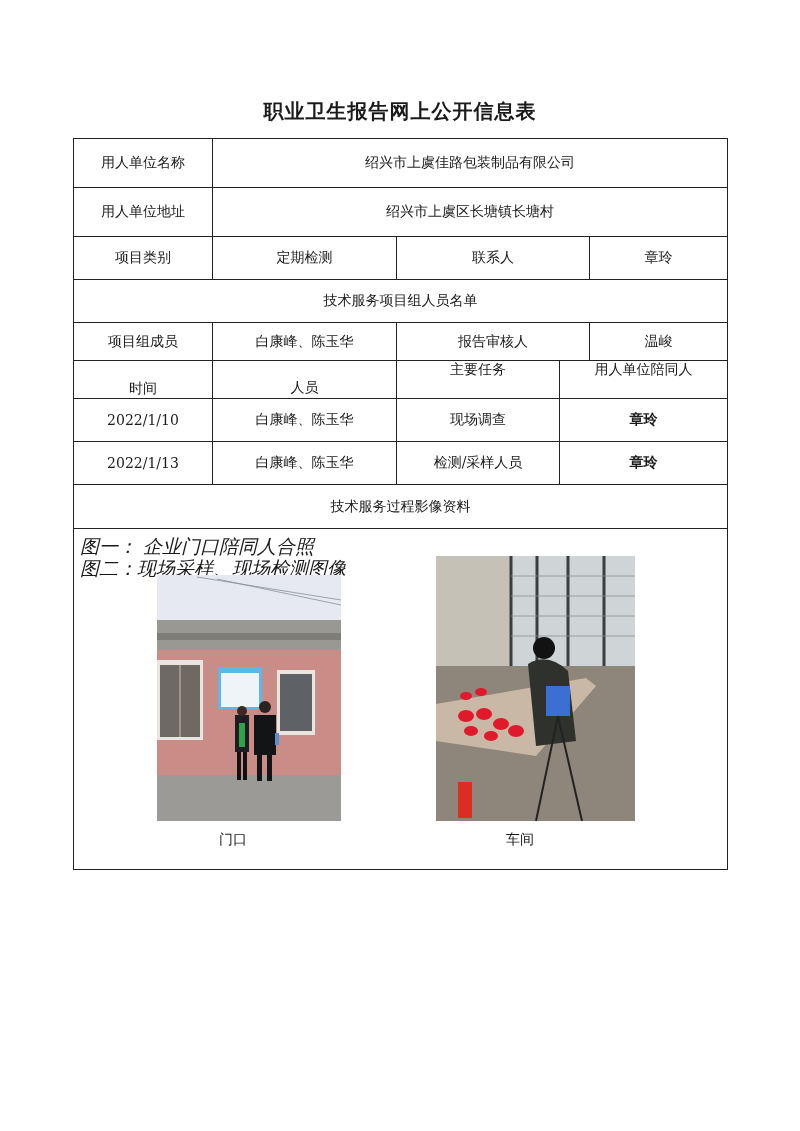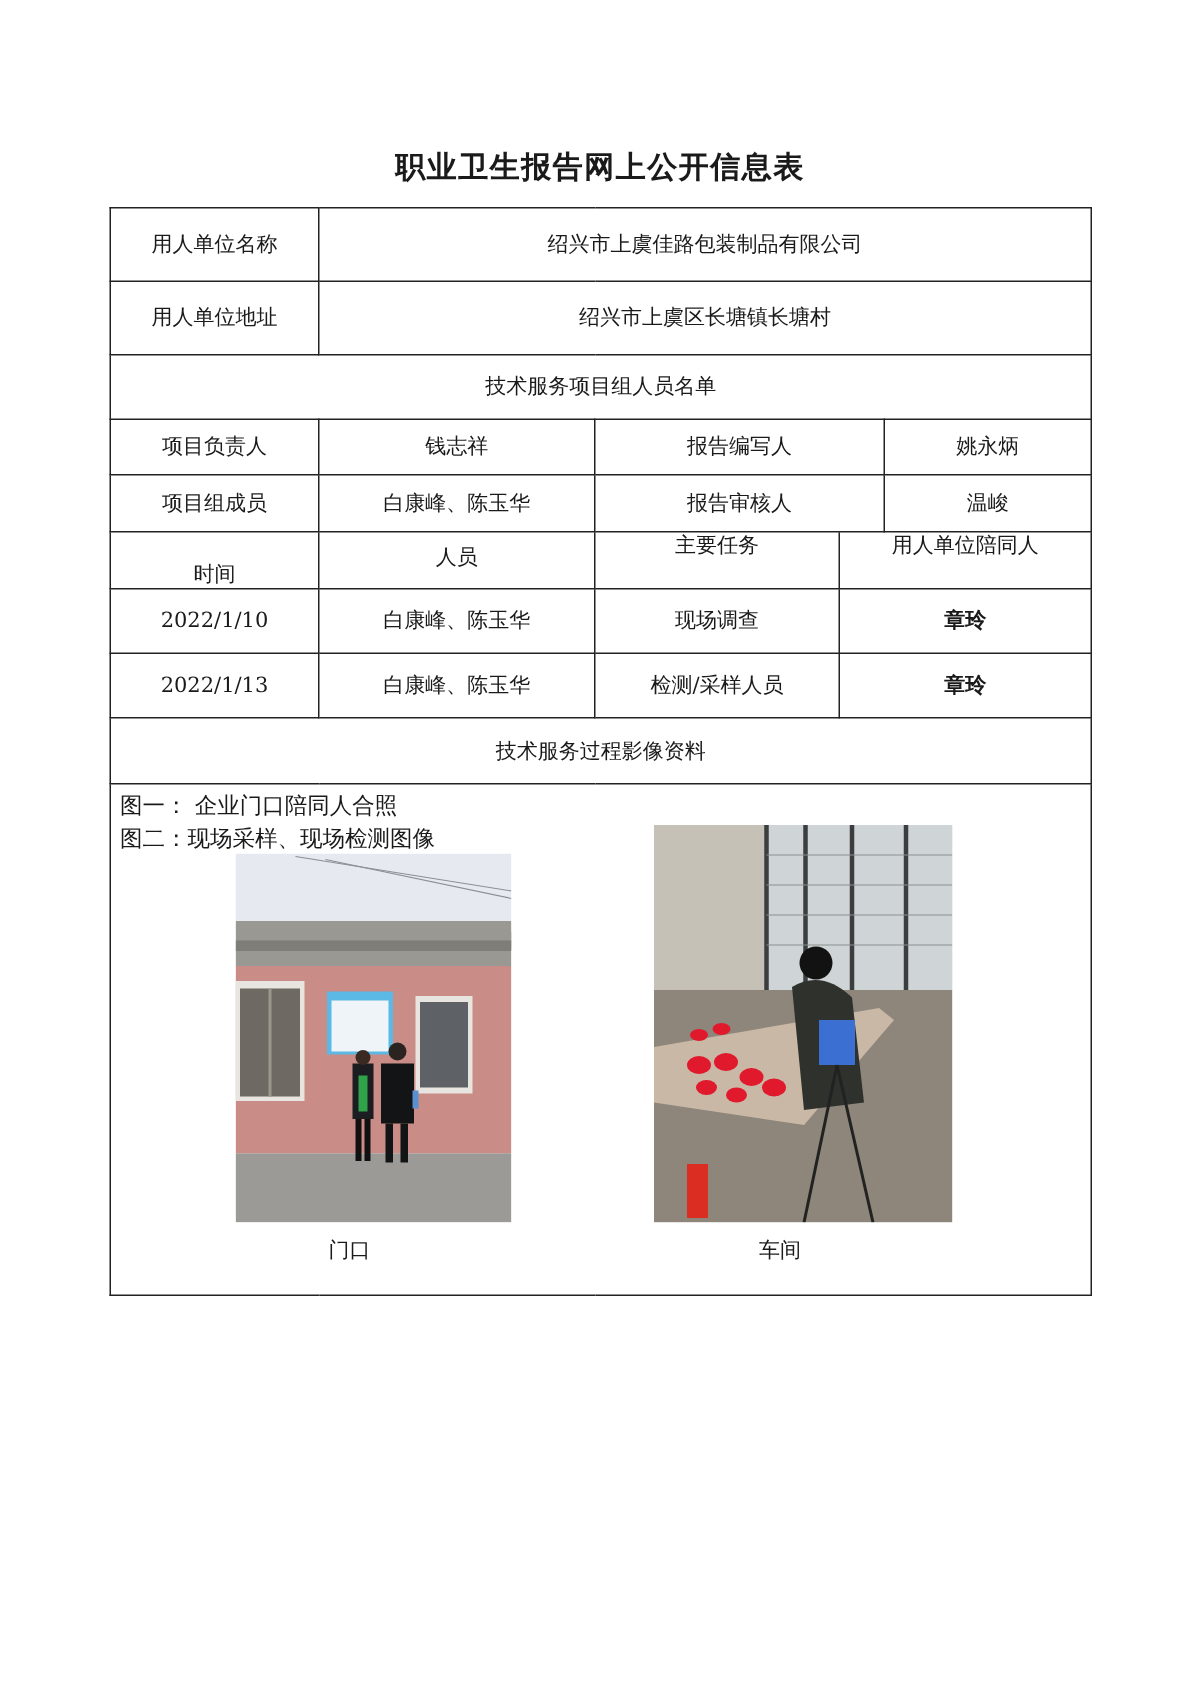--- a/index.html
+++ b/index.html
@@ -2,21 +2,21 @@
 <html><head>
 <meta charset="utf-8">
 <style>
   html, body { margin:0; padding:0; background:#ffffff; }
   body { width:800px; height:1131px; position:relative; font-family:"DejaVu Serif","Liberation Serif",serif; color:#1a1a1a; overflow:hidden; }
   .title { position:absolute; left:0; top:98px; width:800px; text-align:center; font-size:20px; font-weight:bold; letter-spacing:1px; }
   .doc-table { position:absolute; left:73px; top:138px; width:636px; border-collapse:collapse; table-layout:fixed; }
   .doc-table td { border:1.3px solid #222; text-align:center; vertical-align:middle; font-size:14px; padding:0; }
   .c1 { width:139px; } .c2 { width:184px; } .c3a { width:163px; } .c3b { width:30px; } .c4 { width:138px; }
   .photo-cell { text-align:left !important; vertical-align:top !important; position:relative; height:340px; }
-  .cap-line { position:absolute; left:6px; font-size:15px; }
+  .cap-line { position:absolute; left:6px; font-size:19px;font-style:italic; }
   .photo { position:absolute; overflow:hidden; }
   .photo-label { position:absolute; font-size:14px; text-align:left; width:60px; }
 </style>
 </head>
 <body>
 
 <div class="title">职业卫生报告网上公开信息表</div>
 
 <table class="doc-table">
   <colgroup>
@@ -29,37 +29,37 @@
   <tbody>
       <tr style="height:49px">
     <td>用人单位名称</td>
     <td colspan="4">绍兴市上虞佳路包装制品有限公司</td>
   </tr>
   <tr style="height:49px">
     <td>用人单位地址</td>
     <td colspan="4">绍兴市上虞区长塘镇长塘村</td>
   </tr>
   <tr style="height:43px">
+    <td>项目类别</td>
+    <td>定期检测</td>
+    <td colspan="2">联系人</td>
+    <td>章玲</td>
+  </tr>
+  <tr style="height:43px">
     <td colspan="5">技术服务项目组人员名单</td>
-  </tr>
-  <tr style="height:37px">
-    <td>项目负责人</td>
-    <td>钱志祥</td>
-    <td colspan="2">报告编写人</td>
-    <td>姚永炳</td>
   </tr>
   <tr style="height:38px">
     <td>项目组成员</td>
     <td>白康峰、陈玉华</td>
     <td colspan="2">报告审核人</td>
     <td>温峻</td>
   </tr>
   <tr style="height:27px">
     <td style="vertical-align:top;padding-top:19px">时间</td>
-    <td style="vertical-align:bottom;padding-bottom:11px">人员</td>
+    <td style="vertical-align:bottom;padding-bottom:1px">人员</td>
     <td style="vertical-align:top">主要任务</td>
     <td colspan="2" style="vertical-align:top">用人单位陪同人</td>
   </tr>
   <tr style="height:43px">
     <td>2022/1/10</td>
     <td>白康峰、陈玉华</td>
     <td>现场调查</td>
     <td colspan="2" style="font-weight:bold">章玲</td>
   </tr>
   <tr style="height:43px">

